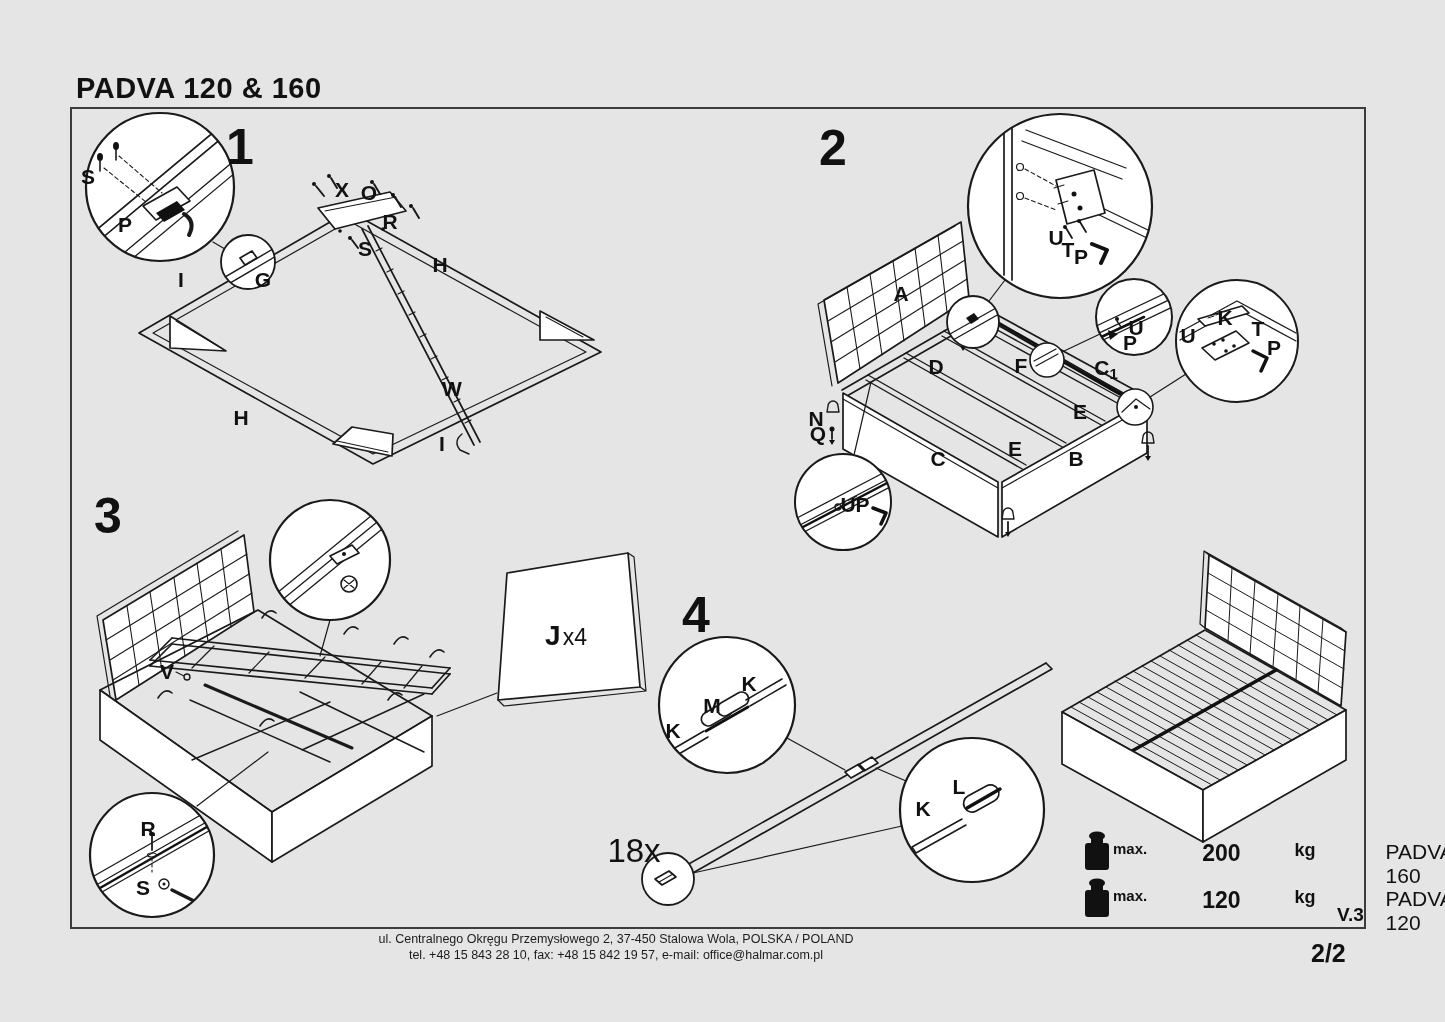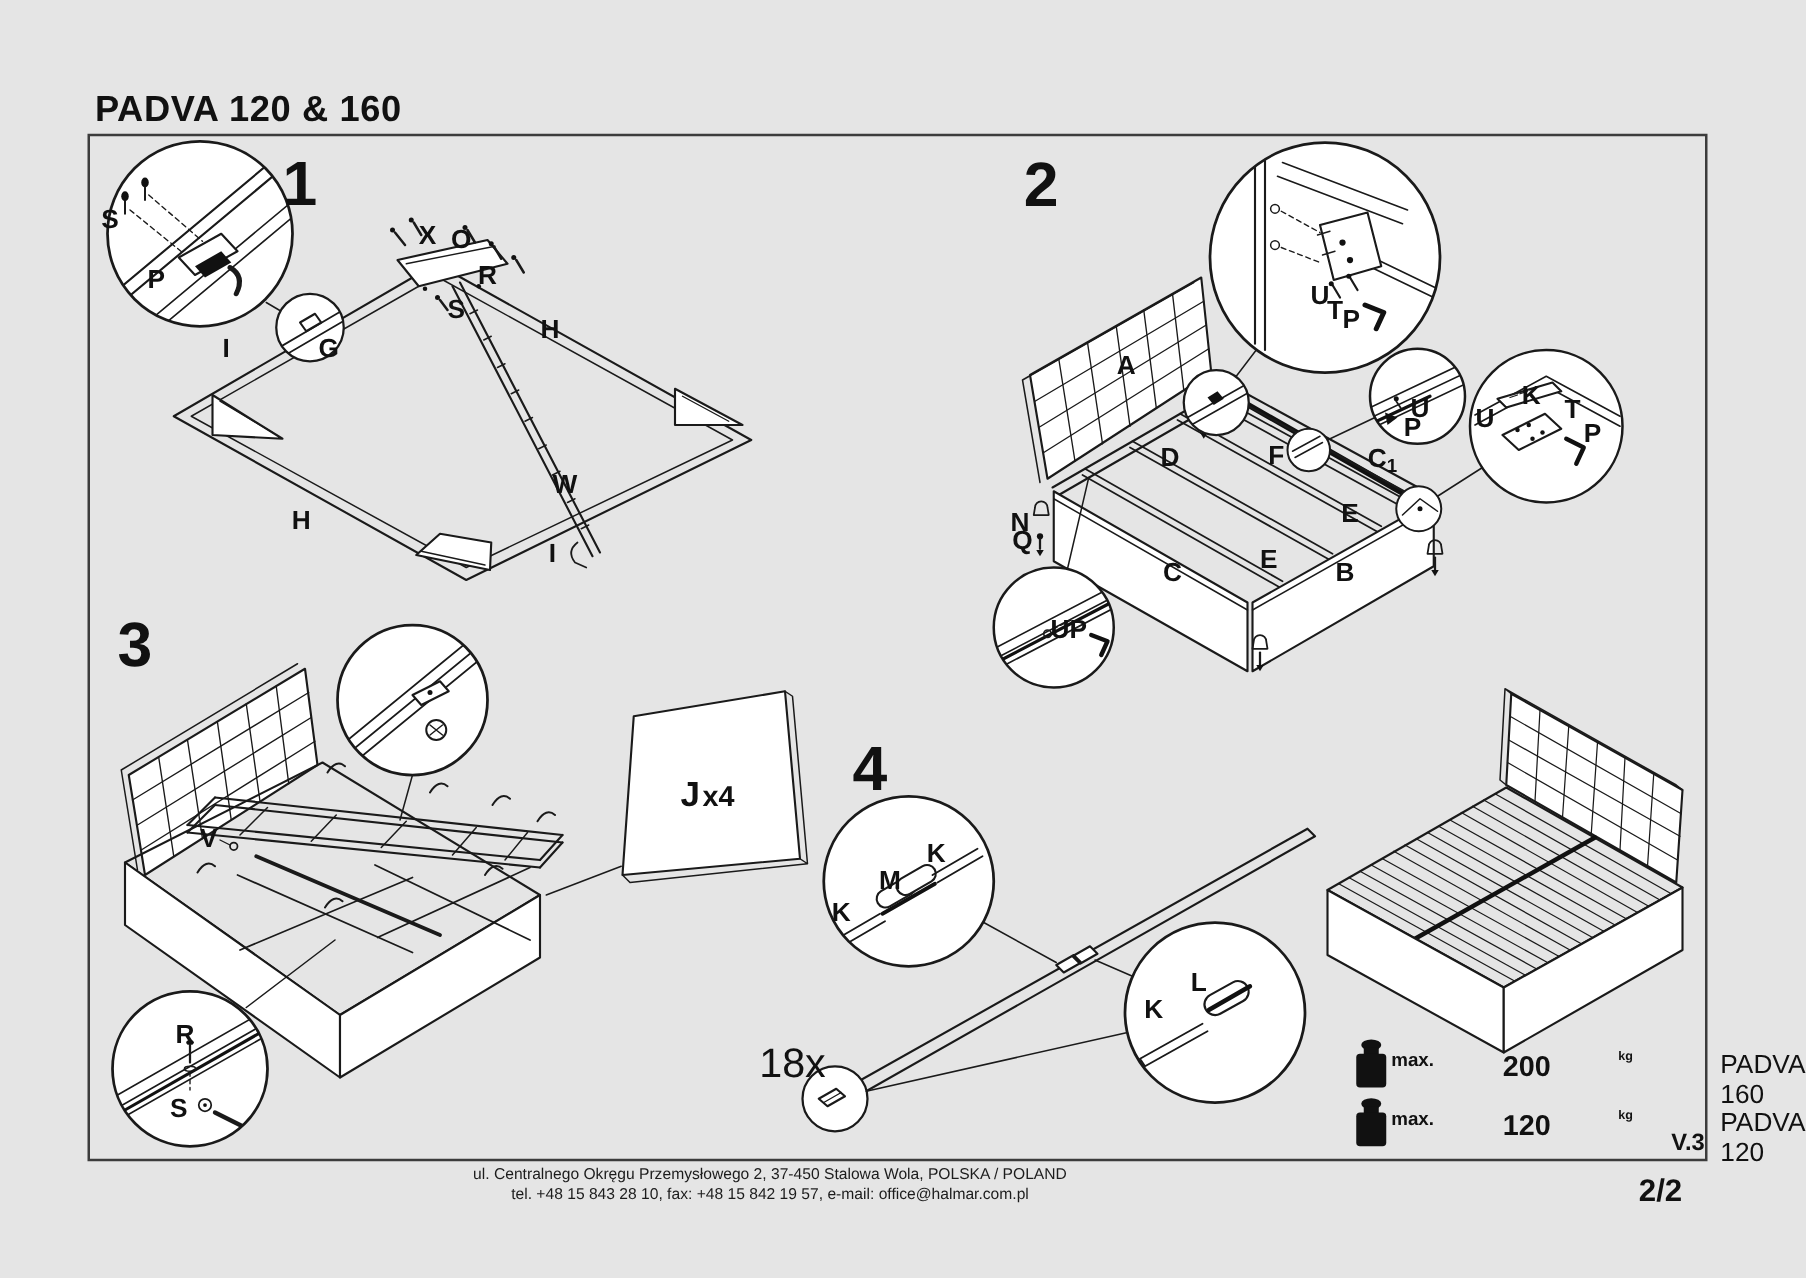--- a/index.html
+++ b/index.html
@@ -6,25 +6,25 @@
   #stage{position:relative;width:1445px;height:1022px;background:#e5e5e5;overflow:hidden;
          font-family:"Liberation Sans",sans-serif;color:#111;}
   .frame{position:absolute;left:70px;top:107px;width:1292px;height:818px;border:2px solid #3c3c3c;}
   .art{position:absolute;left:0;top:0;width:1445px;height:1022px;}
   .title{position:absolute;left:76px;top:72px;font-size:29px;font-weight:700;letter-spacing:.5px;}
   .lbl{position:absolute;transform:translate(-50%,-50%);font-weight:700;font-size:21px;white-space:nowrap;line-height:1;}
   .stepnum{font-size:50px;}
   .qty{font-weight:400;font-size:33px;}
   .sub{font-size:15px;position:relative;top:4px;}
   .panel-lbl .j{font-size:28px;font-weight:700;}
-  .panel-lbl .x4{font-size:23px;font-weight:700;margin-left:2px;}
+  .panel-lbl .x4{font-size:23px;font-weight:400;margin-left:2px;}
   .cap-row{position:absolute;left:1113px;display:flex;align-items:flex-start;gap:48px;}
   .cap-max{font-size:15px;font-weight:700;}
   .cap-val{font-size:23px;font-weight:700;margin-left:7px;}
-  .cap-unit{font-size:10px;font-weight:700;margin-left:6px;}
+  .cap-unit{font-size:18px;font-weight:700;margin-left:6px;}
   .cap-model{font-size:21px;font-weight:400;margin-left:22px;}
   .version{position:absolute;left:1337px;top:904px;font-size:19px;font-weight:600;}
   .pagenum{position:absolute;left:1311px;top:939px;font-size:25px;font-weight:700;}
   .footer{position:absolute;left:616px;top:931px;transform:translateX(-50%);width:820px;
           text-align:center;font-size:12.5px;line-height:16px;color:#1c1c1c;}
 </style>
 </head>
 <body>
 
 <div id="stage">

